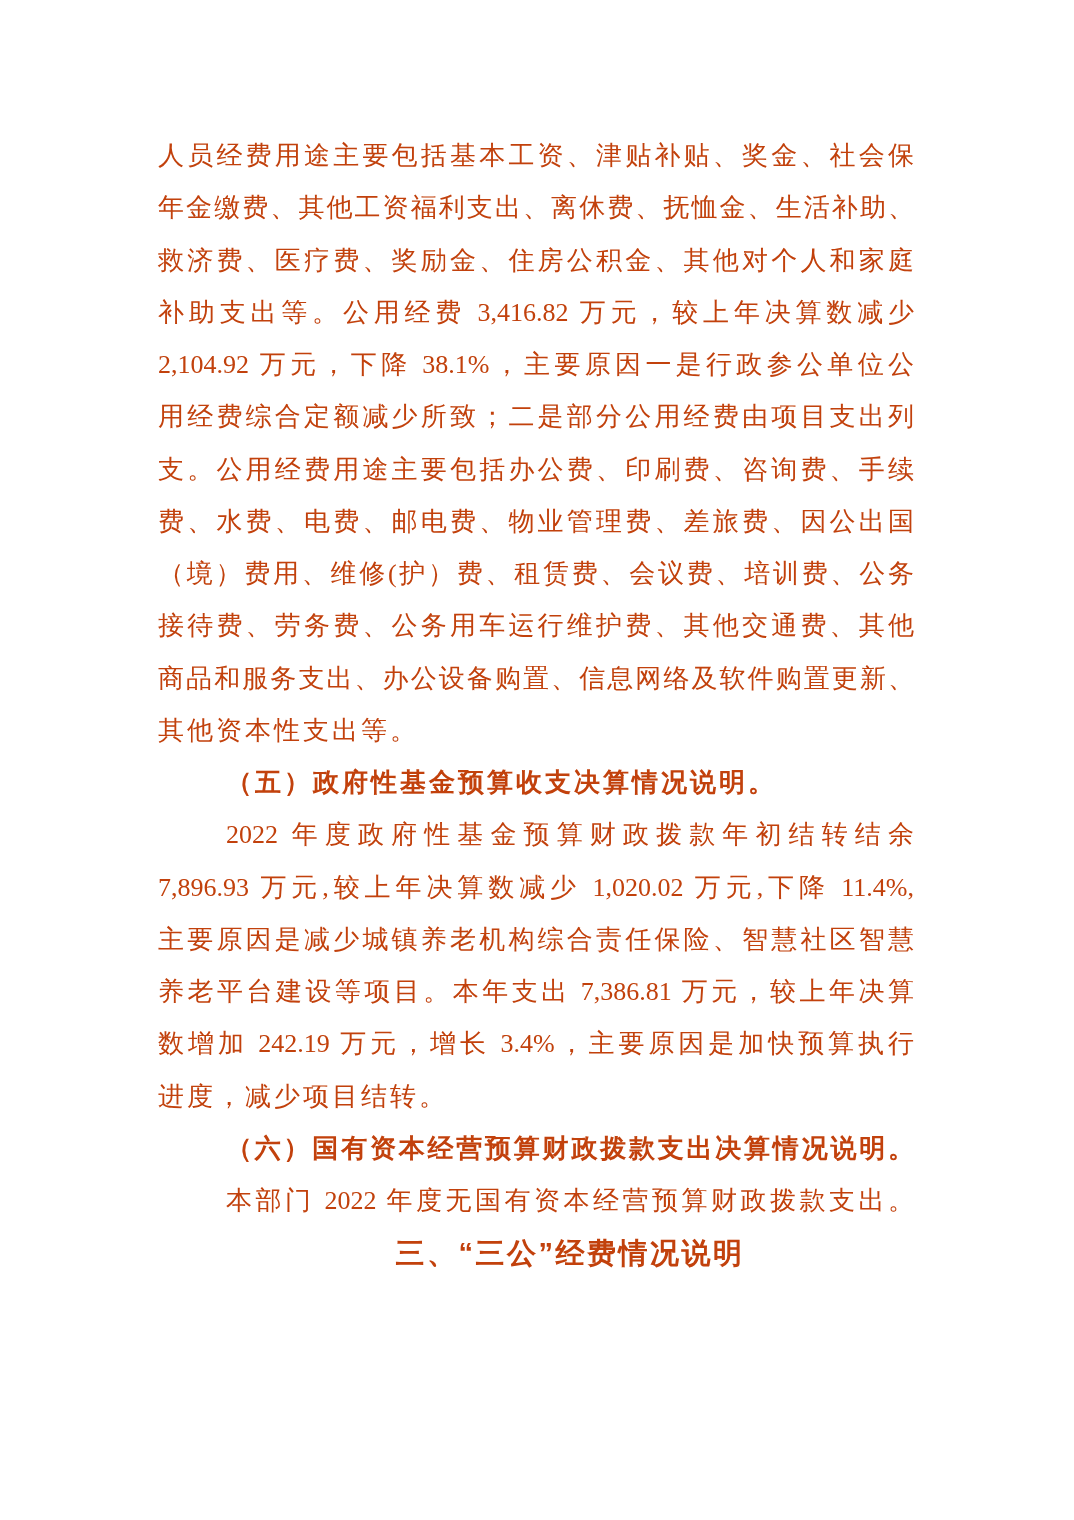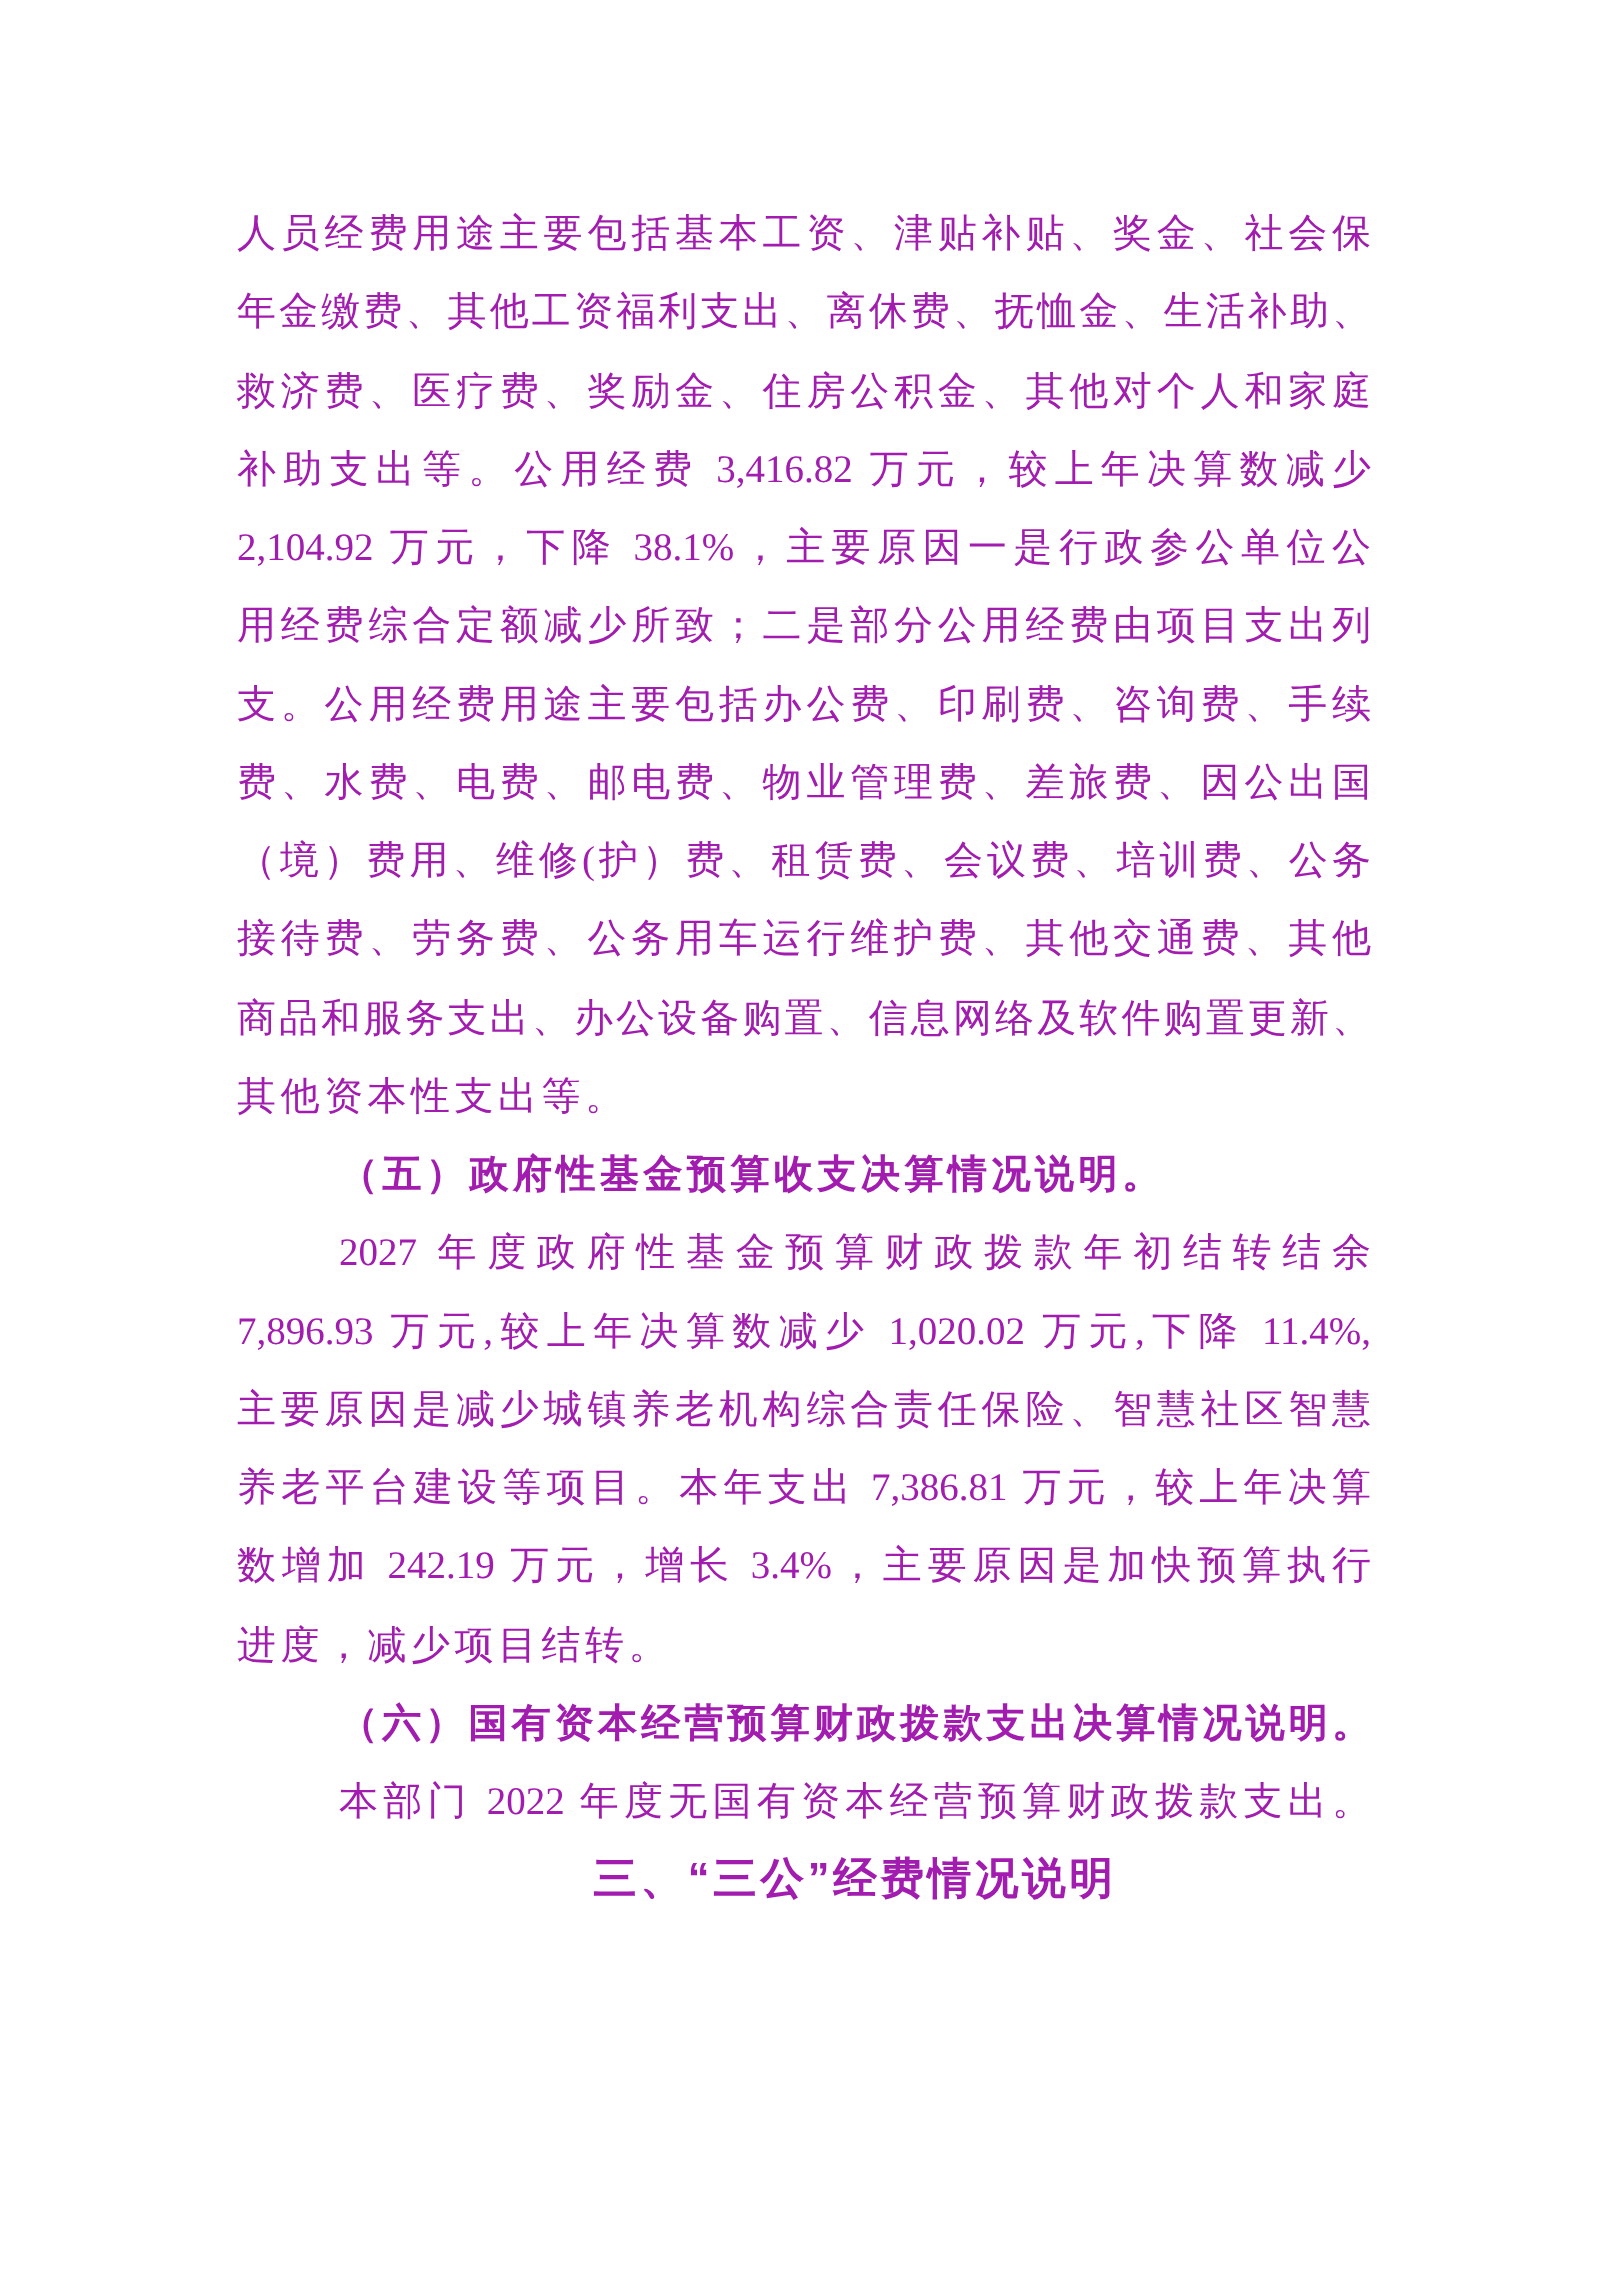--- a/index.html
+++ b/index.html
@@ -20,21 +20,21 @@
     left: 158px;
     top: 130px;
     width: 756px;
   }
   .ln {
     font-size: 26px;
     line-height: 52.25px;
     height: 52.25px;
     white-space: nowrap;
     overflow: visible;
-    color: #a21caf;
+    color: #c2410c;
   }
   
   .j {
     white-space: normal;
     text-align: justify;
     text-align-last: justify;
   }
   
   .nj {
     letter-spacing: 3px;
@@ -66,21 +66,21 @@
   <div class="ln j">补助支出等。公用经费 3,416.82 万元，较上年决算数减少</div>
   <div class="ln j">2,104.92 万元，下降 38.1%，主要原因一是行政参公单位公</div>
   <div class="ln j">用经费综合定额减少所致；二是部分公用经费由项目支出列</div>
   <div class="ln j">支。公用经费用途主要包括办公费、印刷费、咨询费、手续</div>
   <div class="ln j">费、水费、电费、邮电费、物业管理费、差旅费、因公出国</div>
   <div class="ln j">（境）费用、维修(护）费、租赁费、会议费、培训费、公务</div>
   <div class="ln j">接待费、劳务费、公务用车运行维护费、其他交通费、其他</div>
   <div class="ln j">商品和服务支出、办公设备购置、信息网络及软件购置更新、</div>
   <div class="ln nj">其他资本性支出等。</div>
   <div class="ln nj ind h-kai">（五）政府性基金预算收支决算情况说明。</div>
-  <div class="ln j ind">2027 年度政府性基金预算财政拨款年初结转结余</div>
+  <div class="ln j ind">2022 年度政府性基金预算财政拨款年初结转结余</div>
   <div class="ln j">7,896.93 万元,较上年决算数减少 1,020.02 万元,下降 11.4%,</div>
   <div class="ln j">主要原因是减少城镇养老机构综合责任保险、智慧社区智慧</div>
   <div class="ln j">养老平台建设等项目。本年支出 7,386.81 万元，较上年决算</div>
   <div class="ln j">数增加 242.19 万元，增长 3.4%，主要原因是加快预算执行</div>
   <div class="ln nj">进度，减少项目结转。</div>
   <div class="ln j ind h-kai">（六）国有资本经营预算财政拨款支出决算情况说明。</div>
   <div class="ln j ind">本部门 2022 年度无国有资本经营预算财政拨款支出。</div>
   <div class="ln nj ind h-hei">三、“三公”经费情况说明</div>
 </div>
 

